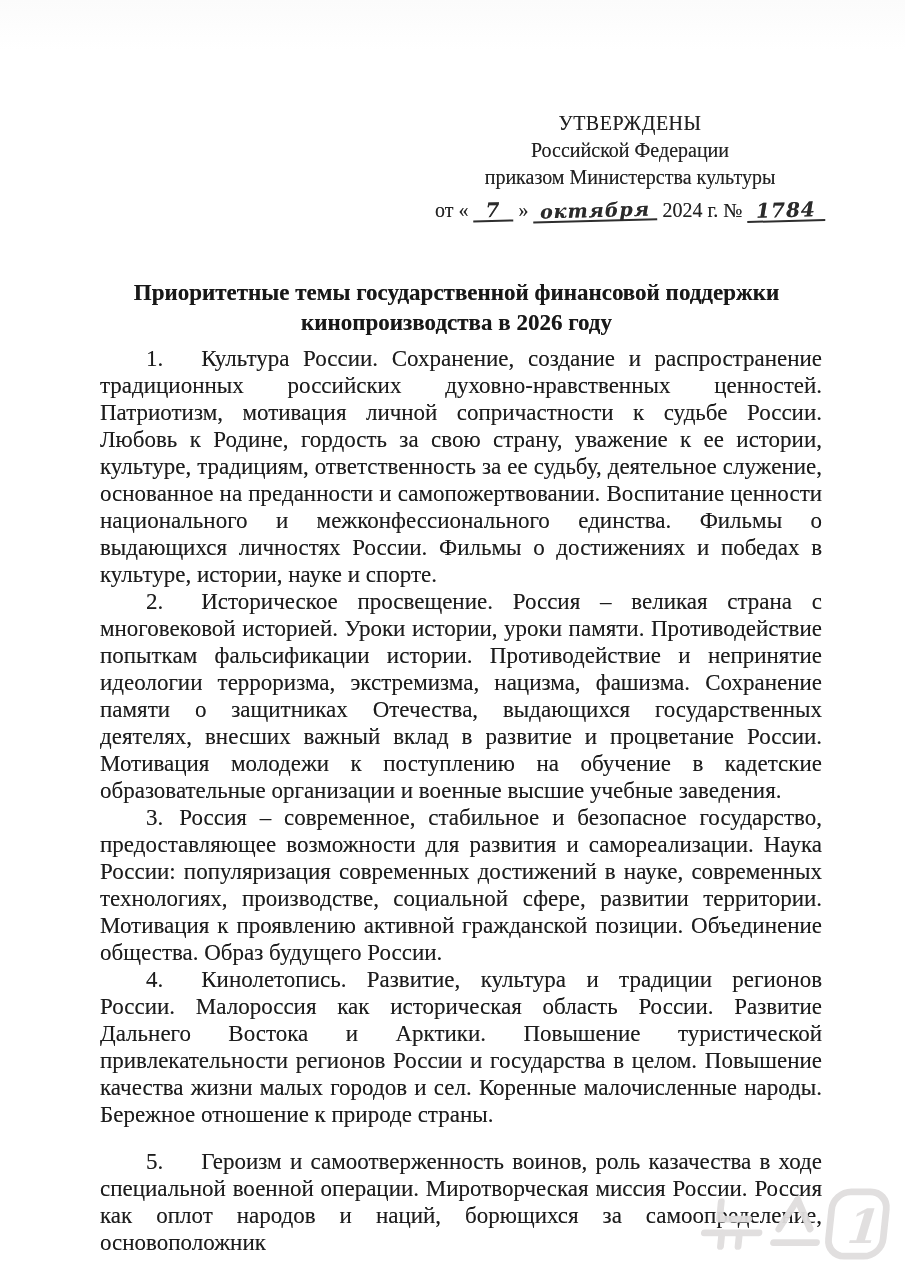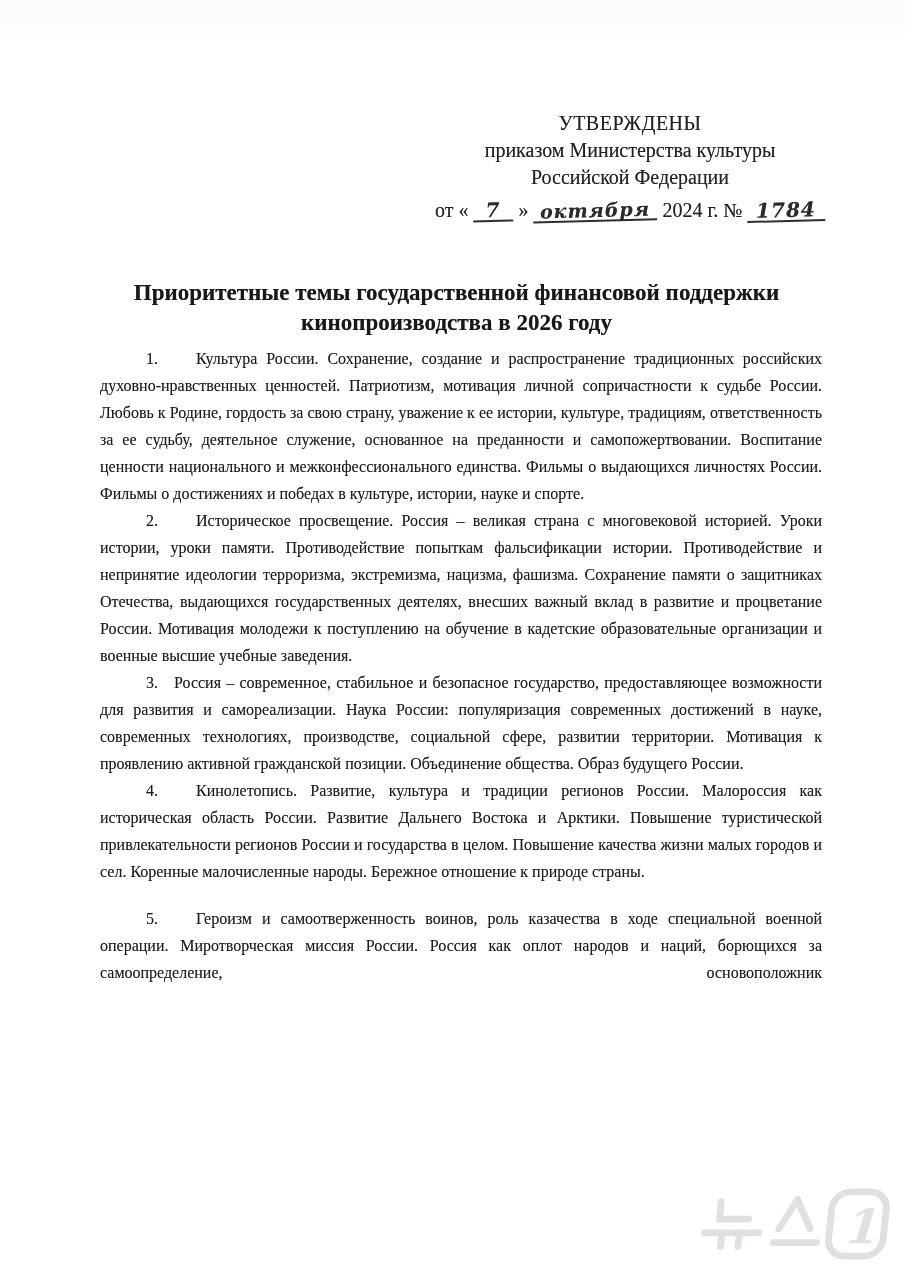--- a/index.html
+++ b/index.html
@@ -71,21 +71,21 @@
   .doc-title .title-inner {
     display: inline-block;
     max-width: 650px;
   }
   
   .doc-body {
     position: absolute;
     top: 345px;
     left: 100px;
     width: 722px;
-    font-size: 16px;
+    font-size: 23px;
     line-height: 27px;
     color: #1c1c1c;
     text-shadow: 0 0 0.5px rgba(0,0,0,.4);
   }
   .para {
     margin: 0;
     text-align: justify;
     text-indent: 46px;
   }
   .para .num { font-style: normal; }
@@ -104,22 +104,22 @@
   }
   .watermark svg { display: block; }
 </style>
 </head>
 <body>
 
 <div class="scan-page">
 
   <div class="approval">
     <div class="status-line">УТВЕРЖДЕНЫ</div>
+    <div>Российской Федерации</div>
     <div>приказом Министерства культуры</div>
-    <div>Российской Федерации</div>
     <div class="date-line">
       <span>от «</span>
       <span class="handwritten hw-day">7</span>
       <span>»</span>
       <span class="handwritten hw-month">октября</span>
       <span>2024 г. №</span>
       <span class="handwritten hw-num">1784</span>
     </div>
   </div>
 

